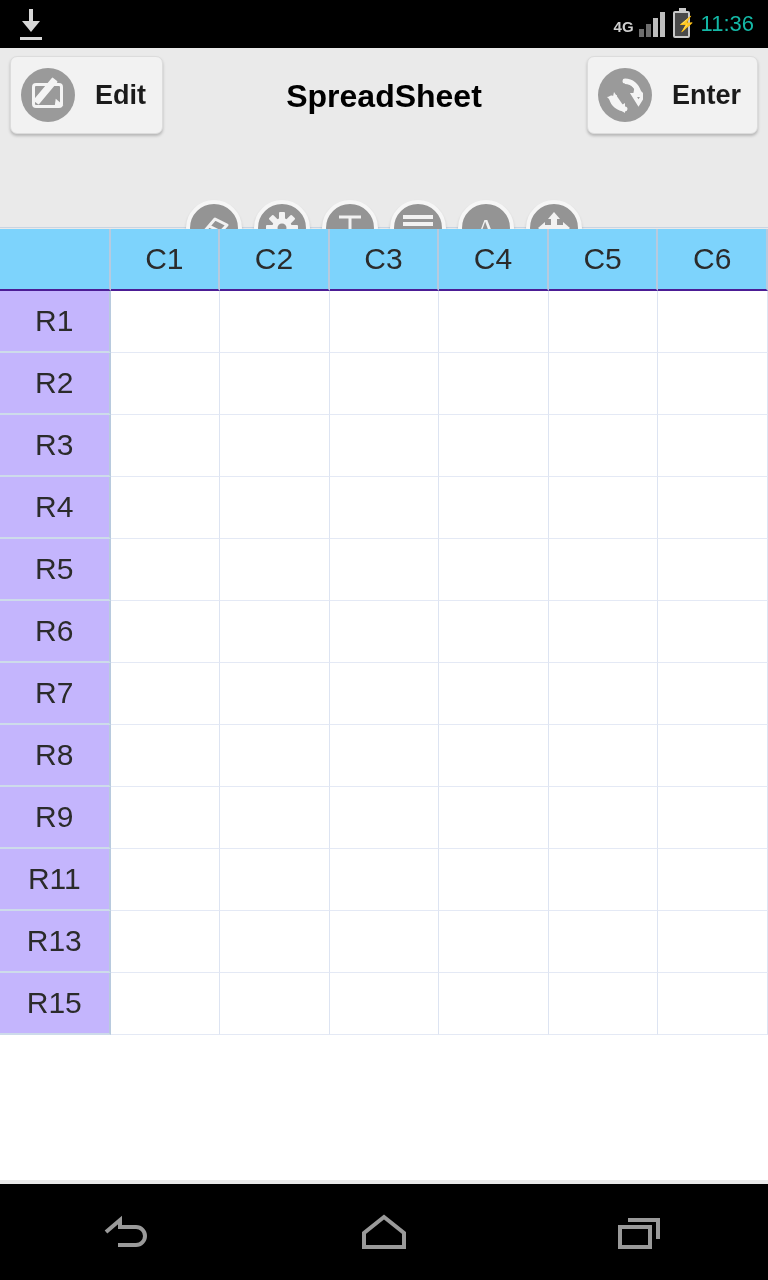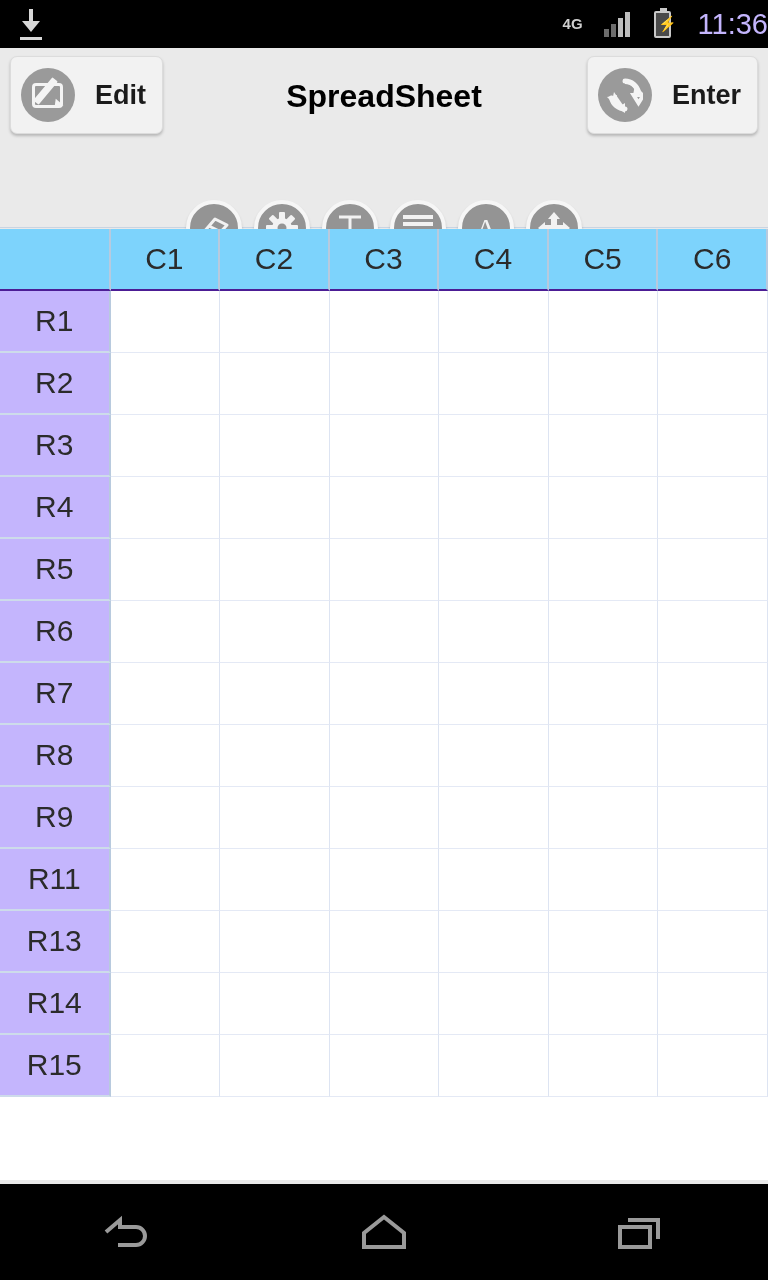--- a/index.html
+++ b/index.html
@@ -13,43 +13,43 @@
 
   
   #status-bar {
     position: absolute; top: 0; left: 0;
     width: 768px; height: 48px;
     background: #000; color: #d8d8d8;
     display: flex; align-items: center;
   }
   #status-left { padding-left: 18px; display: flex; align-items: center; }
   #status-right {
-    margin-left: auto; 
-    display: flex; align-items: center; gap: 24px;
+    margin-left: auto; padding-right: 14px;
+    display: flex; align-items: center; gap: 8px;
   }
   .dl-icon { width: 26px; height: 30px; position: relative; }
   .dl-icon .stem { position: absolute; left: 11px; top: 0; width: 4px; height: 15px; background: #d8d8d8; }
   .dl-icon .arrow {
     position: absolute; left: 4px; top: 12px;
     width: 0; height: 0;
     border-left: 9px solid transparent; border-right: 9px solid transparent;
     border-top: 11px solid #d8d8d8;
   }
   .dl-icon .base { position: absolute; left: 2px; bottom: -1px; width: 22px; height: 3px; background: #d8d8d8; }
   .net-label { font-size: 15px; font-weight: bold; color: #cfcfcf; align-self: flex-start; margin-top: 7px; }
   .signal { display: flex; align-items: flex-end; gap: 2px; height: 26px; margin-left: -3px; }
   .signal .b { width: 5px; background: #8d8d8d; }
   .signal .b1 { height: 8px; background:#6d6d6d; }
   .signal .b2 { height: 13px; background:#6d6d6d; }
   .signal .b3 { height: 19px; background:#bdbdbd; }
   .signal .b4 { height: 25px; background:#bdbdbd; }
   .battery { position: relative; width: 17px; height: 27px; border: 2px solid #c9c9c9; border-radius: 2px; background:#4a4a4a; }
   .battery::before { content:""; position:absolute; top:-5px; left:4px; width:7px; height:3px; background:#c9c9c9; }
   .battery .bolt { position:absolute; left:3px; top:3px; font-size:15px; line-height:16px; color:#efefef; }
-  #clock { font-size: 29px; color: #c4b5fd; letter-spacing: 0px; margin-left: 3px; }
+  #clock { font-size: 22px; color: #14b8a6; letter-spacing: 0px; margin-left: 3px; }
 
   
   #app-header {
     position: absolute; top: 48px; left: 0;
     width: 768px; height: 180px;
     background: #eaeaea;
     border-bottom: 1px solid #c9d4e2;
   }
   .hdr-btn {
     position: absolute; top: 8px;
@@ -359,29 +359,20 @@
           <tr>
             <th class="rowhead">R13</th>
             <td class="cell"></td>
             <td class="cell"></td>
             <td class="cell"></td>
             <td class="cell"></td>
             <td class="cell"></td>
             <td class="cell"></td>
           </tr>
           <tr>
-            <th class="rowhead">R14</th>
-            <td class="cell"></td>
-            <td class="cell"></td>
-            <td class="cell"></td>
-            <td class="cell"></td>
-            <td class="cell"></td>
-            <td class="cell"></td>
-          </tr>
-          <tr>
             <th class="rowhead">R15</th>
             <td class="cell"></td>
             <td class="cell"></td>
             <td class="cell"></td>
             <td class="cell"></td>
             <td class="cell"></td>
             <td class="cell"></td>
           </tr>
         </tbody>
     </table>

